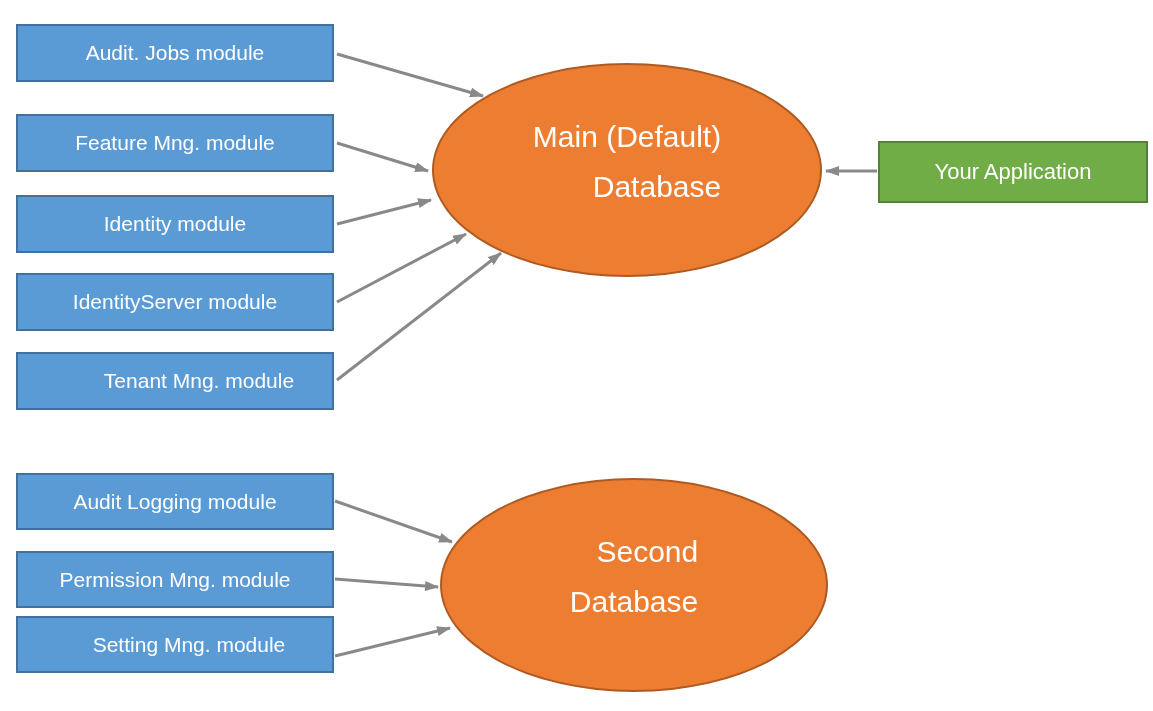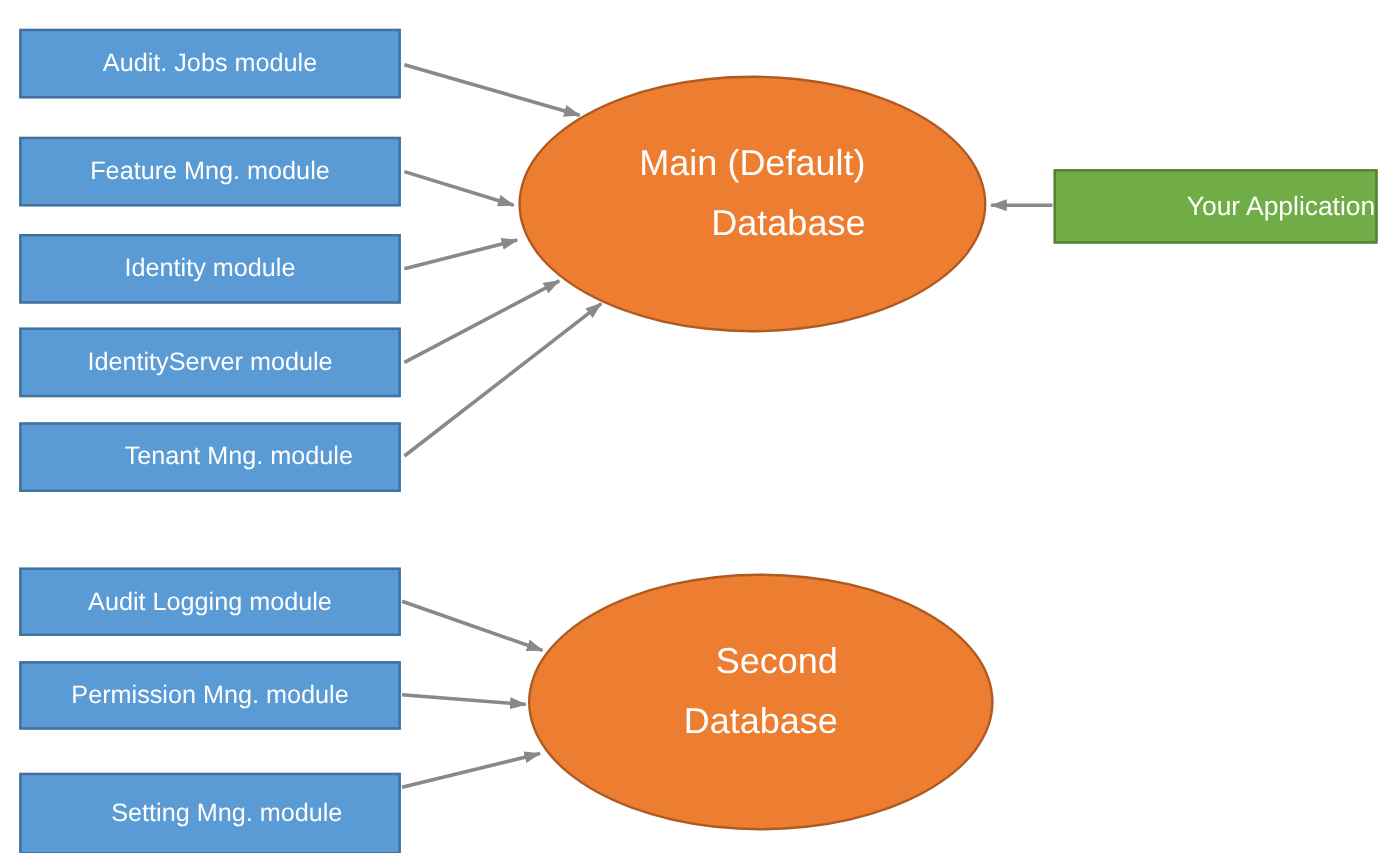--- a/index.html
+++ b/index.html
@@ -73,39 +73,39 @@
     position: absolute;
     left: 878px;
     top: 141px;
     width: 270px;
     height: 62px;
     background: #70AD47;
     border: 2px solid #538135;
     box-sizing: border-box;
     display: flex;
     align-items: center;
-    justify-content: flex-end;
+    justify-content: center;
     color: #ffffff;
     font-size: 22px;
     white-space: nowrap;
   }
   .arrow-line {
     stroke: #898989;
     stroke-width: 3;
   }
   
   #module-backgr-jobs    { top: 24px;  }
   #module-feature-mng    { top: 114px; }
   #module-identity       { top: 195px; }
   #module-identityserver { top: 273px; }
   #module-tenant-mng     { top: 352px; padding-left: 48px; }
   
   #module-audit-logging  { top: 473px; height: 57px; }
   #module-permission-mng { top: 551px; height: 57px; align-items: center; }
-  #module-setting-mng    { top: 644px; height: 68px; padding-left: 28px; }
+  #module-setting-mng    { top: 616px; height: 57px; padding-left: 28px; }
 </style>
 </head>
 <body>
 
 <div class="canvas">
 
   <svg class="arrows-layer" viewBox="0 0 1153 711" xmlns="http://www.w3.org/2000/svg">
     <defs>
       <marker id="arrowhead" markerUnits="userSpaceOnUse" markerWidth="16" markerHeight="12" refX="13" refY="5" orient="auto">
         <path d="M0,0 L14,5 L0,10 Z" fill="#898989"></path>

